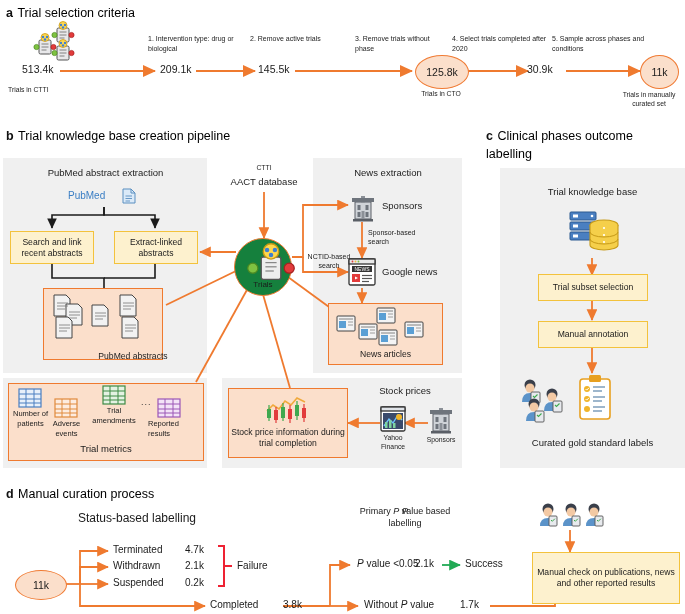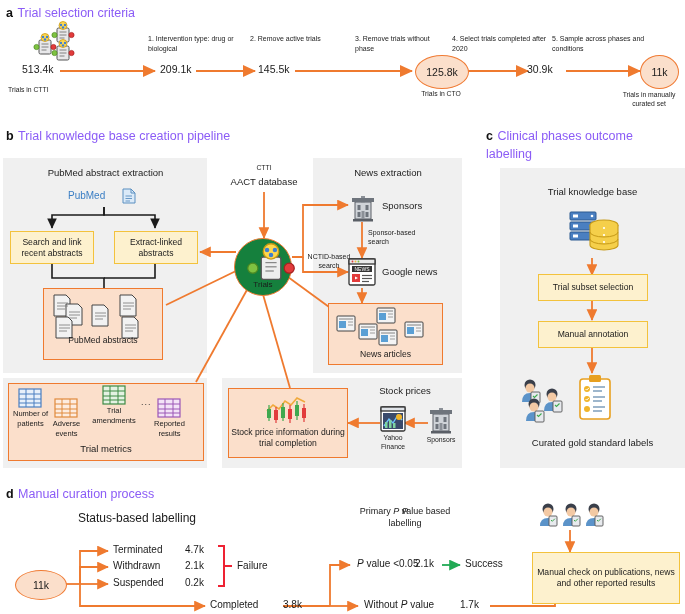--- a/index.html
+++ b/index.html
@@ -1,20 +1,20 @@
 <!DOCTYPE html>
 <html><head>
 <meta charset="utf-8">
 <style>
   html,body{margin:0;padding:0;background:#fff;}
   body{width:685px;height:614px;position:relative;overflow:hidden;
        font-family:"Liberation Sans","DejaVu Sans",sans-serif;color:#1b1b1b;}
   .abs{position:absolute;}
   .panel-letter{font-weight:bold;font-size:12.5px;color:#111;}
-  .panel-title{font-size:12.5px;color:#8b5cf6;}
+  .panel-title{font-size:12.5px;color:#000000;}
   .graybox{position:absolute;background:#f0f0f0;}
   .secttl{position:absolute;font-size:9.5px;color:#222;text-align:center;}
   .lbl{position:absolute;font-size:8px;color:#222;}
   .lbl7{position:absolute;font-size:7px;color:#222;}
   .num{position:absolute;font-size:10.5px;color:#1b1b1b;}
   .cap{position:absolute;font-size:6.8px;color:#222;text-align:center;}
   .oval{position:absolute;border:1.6px solid #f07b34;background:#fbdfcb;
         border-radius:50%;display:flex;align-items:center;justify-content:center;
         font-size:10.5px;color:#1b1b1b;}
   .obox{position:absolute;border:1.6px solid #ef7a2f;background:#fbdfcb;
@@ -183,21 +183,21 @@
         <line x1="51" y1="25" x2="62" y2="25"></line>
         <line x1="51" y1="28" x2="59" y2="28"></line>
       <line x1="79" y1="12" x2="90" y2="12"></line>
         <line x1="79" y1="15" x2="90" y2="15"></line>
         <line x1="79" y1="18" x2="87" y2="18"></line>
       <line x1="81" y1="34" x2="92" y2="34"></line>
         <line x1="81" y1="37" x2="92" y2="37"></line>
         <line x1="81" y1="40" x2="89" y2="40"></line>
     </g>
   </svg>
-  <div class="boxlabel" style="top:46px;">PubMed abstracts</div>
+  <div class="boxlabel" style="top:62px;padding-left:30px;">PubMed abstracts</div>
 </div>
 
 <div class="cap" style="left:234px;top:164px;width:60px;">CTTI</div>
 <div class="abs" style="left:218px;top:176px;width:92px;text-align:center;font-size:9.5px;">AACT database</div>
 
 <svg width="685" height="614">
   <line x1="264" y1="192" x2="264" y2="238" stroke="#ef7a2f" stroke-width="1.8" marker-end="url(#ar-o)"></line>
 
   <path d="M236,252 L200,252" fill="none" stroke="#ef7a2f" stroke-width="1.8" marker-end="url(#ar-o)"></path>
 
@@ -360,21 +360,21 @@
   <div class="abs" style="left:148px;top:14px;">
     <svg width="24" height="20" viewBox="0 0 24 20">
       <rect x="1" y="1" width="22" height="18" fill="#f3e3f7" stroke="#9b57b6" stroke-width="1.2"></rect>
       <line x1="1" y1="6" x2="23" y2="6" stroke="#9b57b6" stroke-width="1"></line>
       <line x1="1" y1="11" x2="23" y2="11" stroke="#9b57b6" stroke-width="1"></line>
       <line x1="1" y1="15" x2="23" y2="15" stroke="#9b57b6" stroke-width="1"></line>
       <line x1="8" y1="1" x2="8" y2="19" stroke="#9b57b6" stroke-width="1"></line>
       <line x1="16" y1="1" x2="16" y2="19" stroke="#9b57b6" stroke-width="1"></line>
     </svg>
   </div>
-  <div class="abs" style="left:139px;top:35px;width:43px;text-align:center;font-size:7.5px;line-height:1.3;">Reported results</div>
+  <div class="abs" style="left:139px;top:35px;width:43px;text-align:left;font-size:7.5px;line-height:1.3;">Reported results</div>
 
   <div class="boxlabel" style="top:59px;font-size:9.5px;">Trial metrics</div>
 </div>
 
 <div class="secttl" style="left:355px;top:385px;width:100px;">Stock prices</div>
 
 <div class="obox" style="left:228px;top:388px;width:120px;height:70px;">
   <svg width="120" height="34" viewBox="0 0 120 34" style="position:absolute;left:0;top:4px;">
     <polyline points="38,18 44,12 50,16 56,8 62,12 68,5 76,9" fill="none" stroke="#f0a93c" stroke-width="1.6"></polyline>
     <g stroke-width="1.2">

